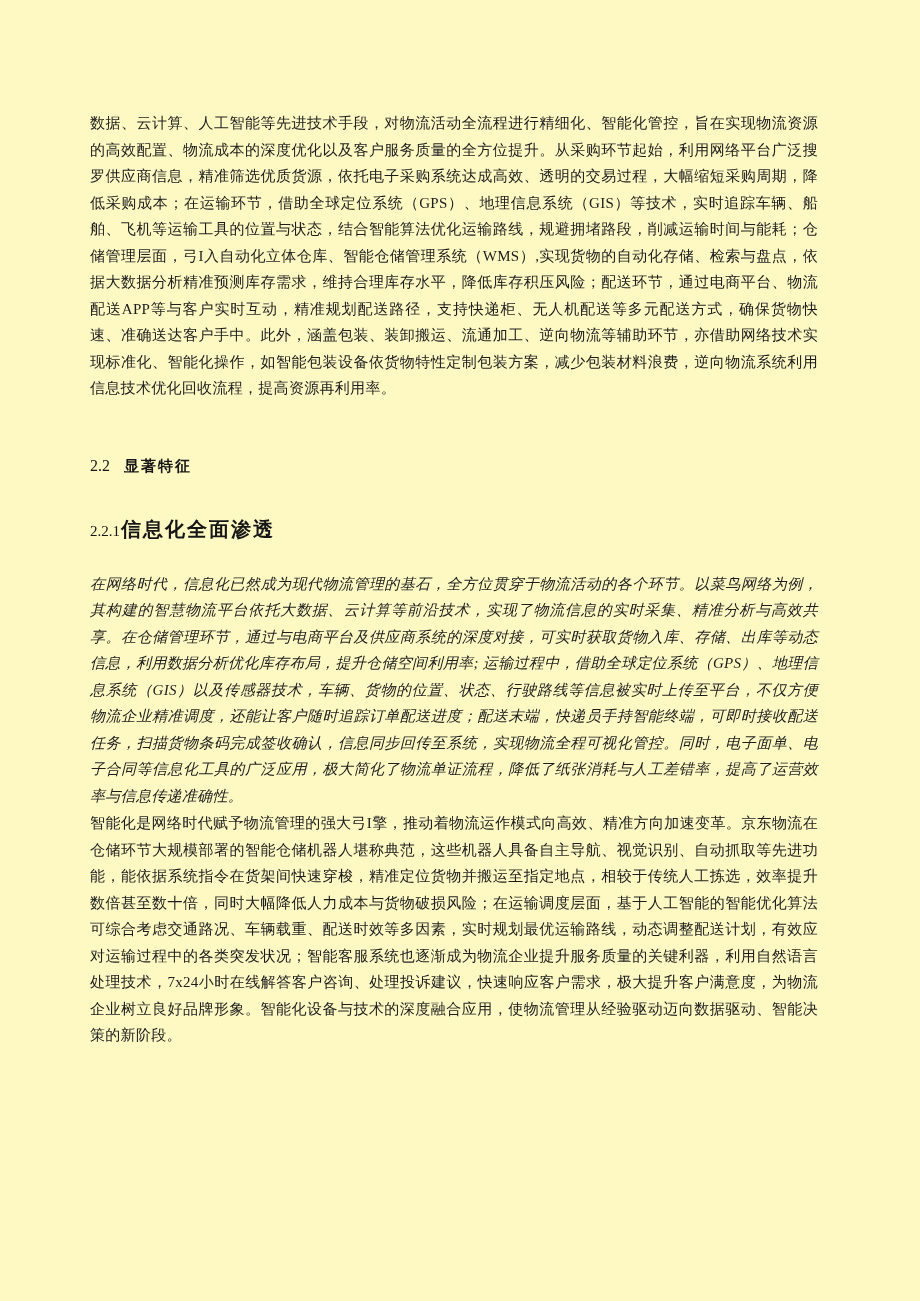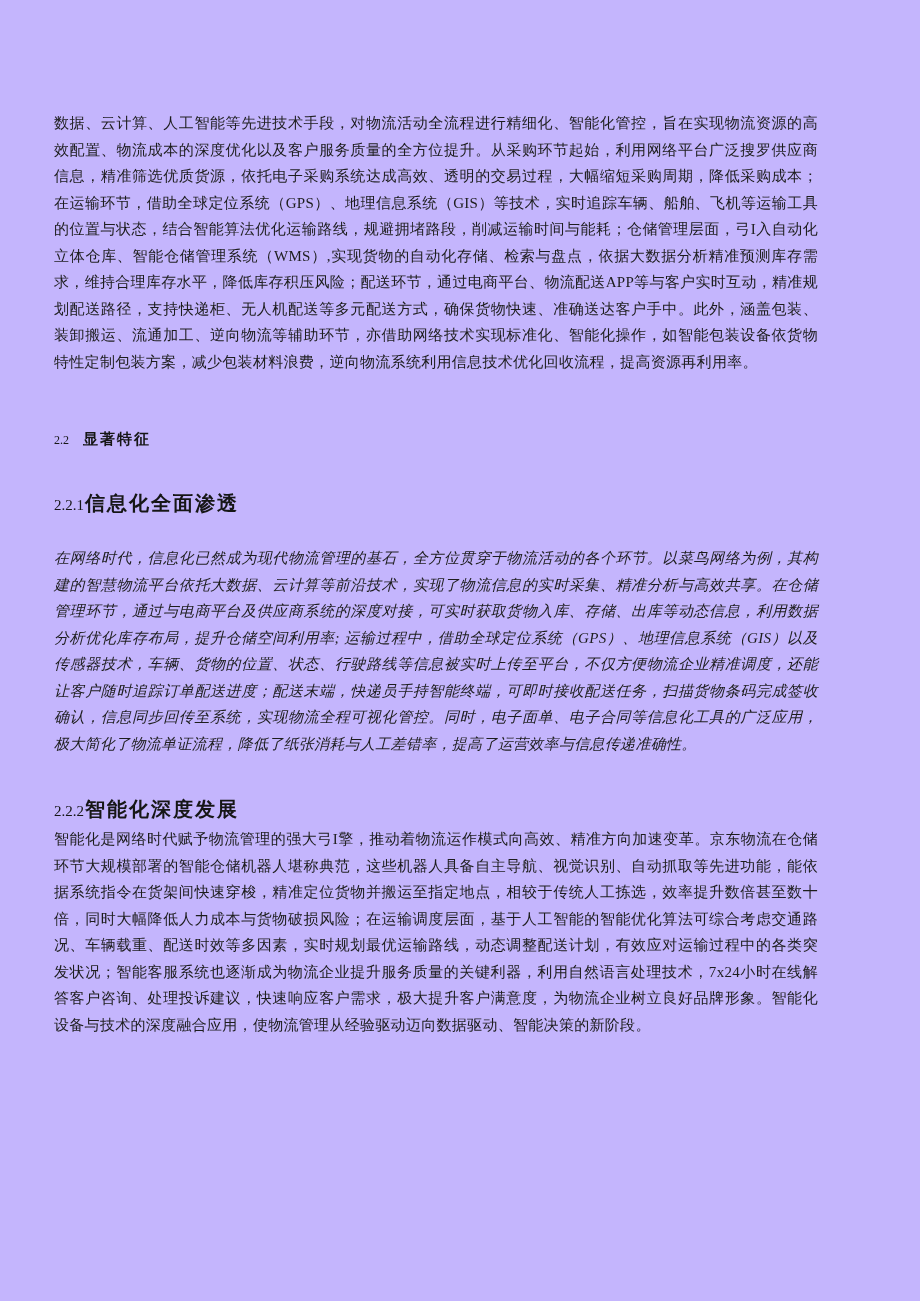--- a/index.html
+++ b/index.html
@@ -5,22 +5,22 @@
   html, body {
     margin: 0;
     padding: 0;
     background: #ffffff;
   }
   .page {
     position: relative;
     width: 920px;
     height: 1301px;
     box-sizing: border-box;
-    background: #c4b5fd;
-    padding: 110px 102px 0 54px;
+    background: #fef9c3;
+    padding: 110px 102px 0 90px;
     overflow: hidden;
     color: #1d1d1d;
   }
   .body-text {
     margin: 0;
     font-family: "Liberation Serif", "DejaVu Serif", serif;
     font-size: 15px;
     line-height: 26.5px;
     letter-spacing: 0.3px;
     text-align: justify;
@@ -40,21 +40,21 @@
   .heading .h-title {
     font-family: "Liberation Sans", "DejaVu Sans", sans-serif;
     font-weight: 700;
     letter-spacing: 2px;
     color: #161616;
   }
   .h2-level {
     margin-top: 46px;
     line-height: 30px;
   }
-  .h2-level .h-num { font-size: 12px; margin-right: 14px; }
+  .h2-level .h-num { font-size: 16px; margin-right: 14px; }
   .h2-level .h-title { font-size: 15px; }
 
   .h3-level {
     line-height: 28px;
   }
   .h3-level .h-num { font-size: 15px; margin-right: 1px; }
   .h3-level .h-title { font-size: 20px; margin-top: 16px; }
 
   .h3-first  { margin-top: 34px; }
   .h3-second { margin-top: 38px; }
@@ -72,19 +72,16 @@
   <h2 class="heading h2-level">
     <span class="h-num">2.2</span><span class="h-title">显著特征</span>
   </h2>
 
   <h3 class="heading h3-level h3-first">
     <span class="h-num">2.2.1</span><span class="h-title">信息化全面渗透</span>
   </h3>
 
   <p class="body-text para-after-h3-first">在网络时代，信息化已然成为现代物流管理的基石，全方位贯穿于物流活动的各个环节。以菜鸟网络为例，其构建的智慧物流平台依托大数据、云计算等前沿技术，实现了物流信息的实时采集、精准分析与高效共享。在仓储管理环节，通过与电商平台及供应商系统的深度对接，可实时获取货物入库、存储、出库等动态信息，利用数据分析优化库存布局，提升仓储空间利用率; 运输过程中，借助全球定位系统（GPS）、地理信息系统（GIS）以及传感器技术，车辆、货物的位置、状态、行驶路线等信息被实时上传至平台，不仅方便物流企业精准调度，还能让客户随时追踪订单配送进度；配送末端，快递员手持智能终端，可即时接收配送任务，扫描货物条码完成签收确认，信息同步回传至系统，实现物流全程可视化管控。同时，电子面单、电子合同等信息化工具的广泛应用，极大简化了物流单证流程，降低了纸张消耗与人工差错率，提高了运营效率与信息传递准确性。</p>
 
-  <h3 class="heading h3-level h3-second">
-    <span class="h-num">2.2.2</span><span class="h-title">智能化深度发展</span>
-  </h3>
 
   <p class="body-text para-after-h3-second">智能化是网络时代赋予物流管理的强大弓I擎，推动着物流运作模式向高效、精准方向加速变革。京东物流在仓储环节大规模部署的智能仓储机器人堪称典范，这些机器人具备自主导航、视觉识别、自动抓取等先进功能，能依据系统指令在货架间快速穿梭，精准定位货物并搬运至指定地点，相较于传统人工拣选，效率提升数倍甚至数十倍，同时大幅降低人力成本与货物破损风险；在运输调度层面，基于人工智能的智能优化算法可综合考虑交通路况、车辆载重、配送时效等多因素，实时规划最优运输路线，动态调整配送计划，有效应对运输过程中的各类突发状况；智能客服系统也逐渐成为物流企业提升服务质量的关键利器，利用自然语言处理技术，7x24小时在线解答客户咨询、处理投诉建议，快速响应客户需求，极大提升客户满意度，为物流企业树立良好品牌形象。智能化设备与技术的深度融合应用，使物流管理从经验驱动迈向数据驱动、智能决策的新阶段。</p>
 
 </div>
 
 </body></html>

